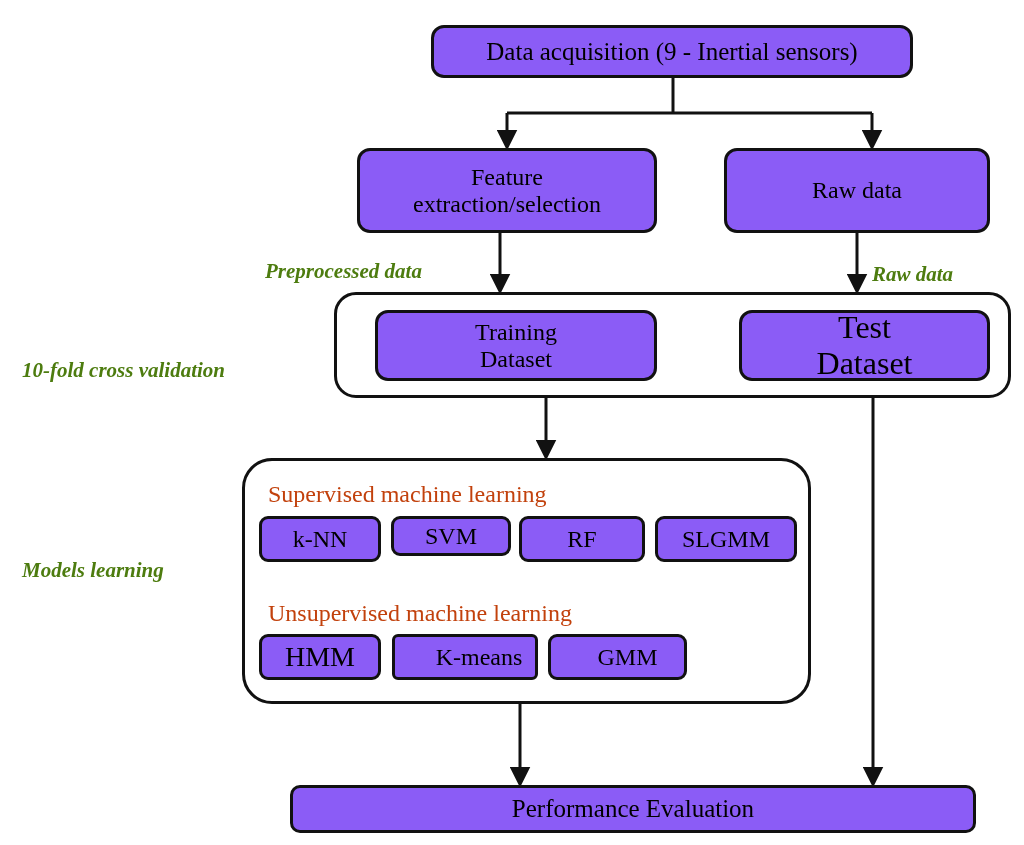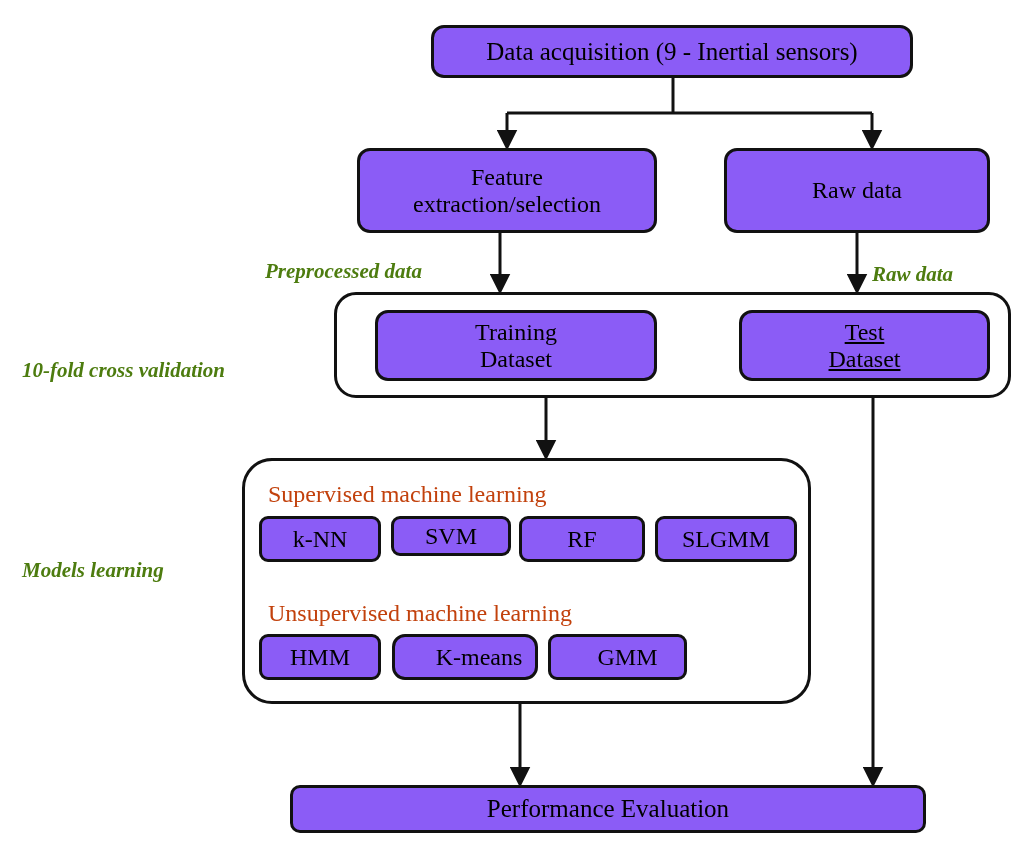--- a/index.html
+++ b/index.html
@@ -52,36 +52,36 @@
     color: #c2410c;
   }
 
   
   #n-acq   { left: 431px; top: 25px;  width: 482px; height: 53px;  border-radius: 13px; font-size: 25px; }
   #n-feat  { left: 357px; top: 148px; width: 300px; height: 85px;  border-radius: 13px; font-size: 24px; }
   #n-raw   { left: 724px; top: 148px; width: 266px; height: 85px;  border-radius: 13px; font-size: 24px; }
 
   #g-data  { left: 334px; top: 292px; width: 677px; height: 106px; border-radius: 22px; }
   #n-train { left: 375px; top: 310px; width: 282px; height: 71px;  border-radius: 13px; font-size: 24px; }
-  #n-test  { left: 739px; top: 310px; width: 251px; height: 71px;  border-radius: 13px; font-size: 24px; text-decoration: underline; }
+  #n-test  { left: 739px; top: 310px; width: 251px; height: 71px;  border-radius: 13px; font-size: 32px; }
 
   #g-models{ left: 242px; top: 458px; width: 569px; height: 246px; border-radius: 30px; }
   #t-sup   { left: 268px; top: 481px; font-size: 24px; }
   #t-unsup { left: 268px; top: 600px; font-size: 24px; }
 
   #n-knn   { left: 259px; top: 516px; width: 122px; height: 46px; border-radius: 9px; font-size: 24px; }
   #n-svm   { left: 391px; top: 516px; width: 120px; height: 40px; border-radius: 9px; font-size: 24px; font-family: Liberation Serif, serif; }
   #n-rf    { left: 519px; top: 516px; width: 126px; height: 46px; border-radius: 9px; font-size: 24px; }
   #n-slgmm { left: 655px; top: 516px; width: 142px; height: 46px; border-radius: 9px; font-size: 24px; }
 
-  #n-hmm   { left: 259px; top: 634px; width: 122px; height: 46px; border-radius: 9px; font-size: 24px; }
-  #n-kmeans{ left: 392px; top: 634px; width: 146px; height: 46px; border-radius: 13px; font-size: 24px; padding-left: 28px; }
+  #n-hmm   { left: 259px; top: 634px; width: 122px; height: 46px; border-radius: 9px; font-size: 28px; }
+  #n-kmeans{ left: 392px; top: 634px; width: 146px; height: 46px; border-radius: 6px; font-size: 24px; padding-left: 28px; }
   #n-gmm   { left: 548px; top: 634px; width: 139px; height: 46px; border-radius: 9px; font-size: 24px; padding-left: 20px; }
 
-  #n-perf  { left: 290px; top: 785px; width: 636px; height: 48px; border-radius: 10px; font-size: 25px; }
+  #n-perf  { left: 290px; top: 785px; width: 686px; height: 48px; border-radius: 10px; font-size: 25px; }
 
   #l-prep  { left: 265px; top: 259px; font-size: 21px; }
   #l-rawd  { left: 872px; top: 262px; font-size: 21px; }
   #l-cv    { left: 22px;  top: 358px; font-size: 21px; }
   #l-ml    { left: 22px;  top: 558px; font-size: 21px; }
 </style>
 </head>
 <body>
 
 <svg id="diagram" viewBox="0 0 1024 845" xmlns="http://www.w3.org/2000/svg">

